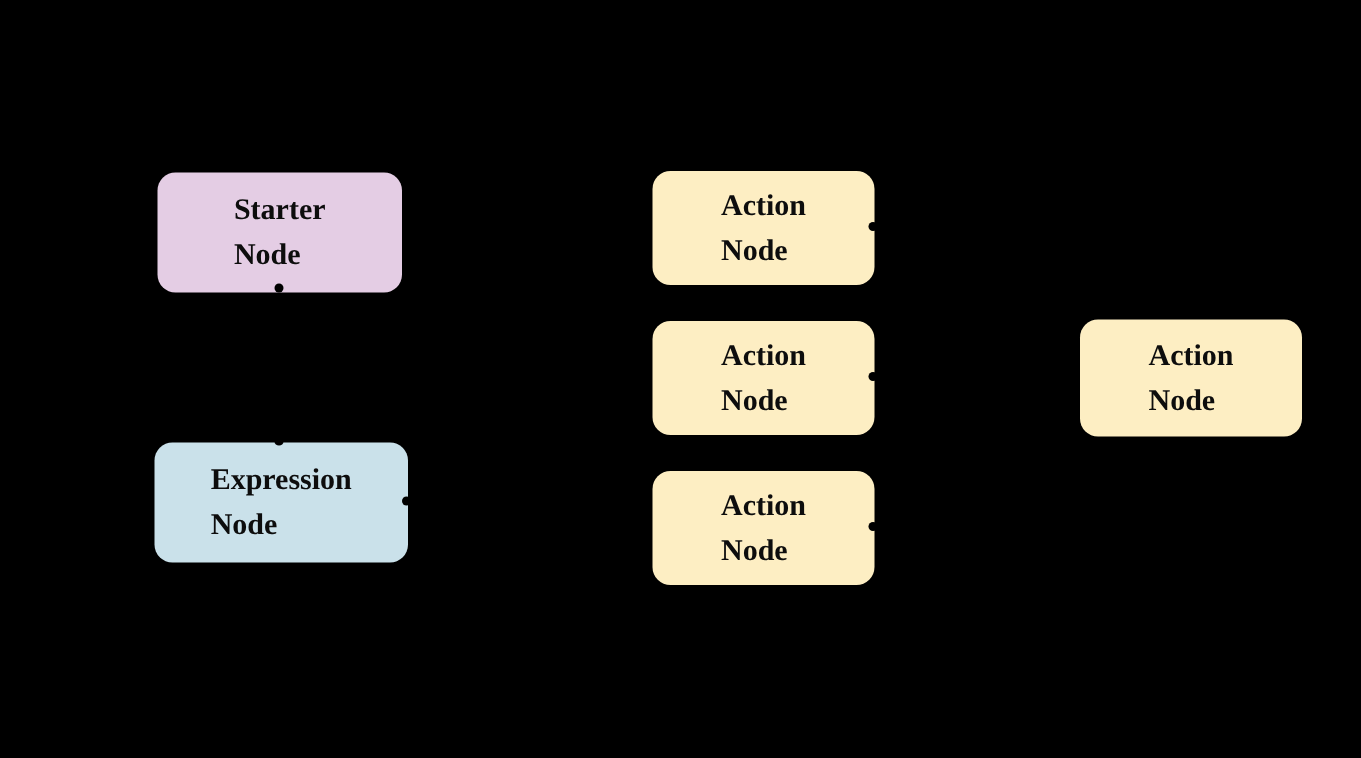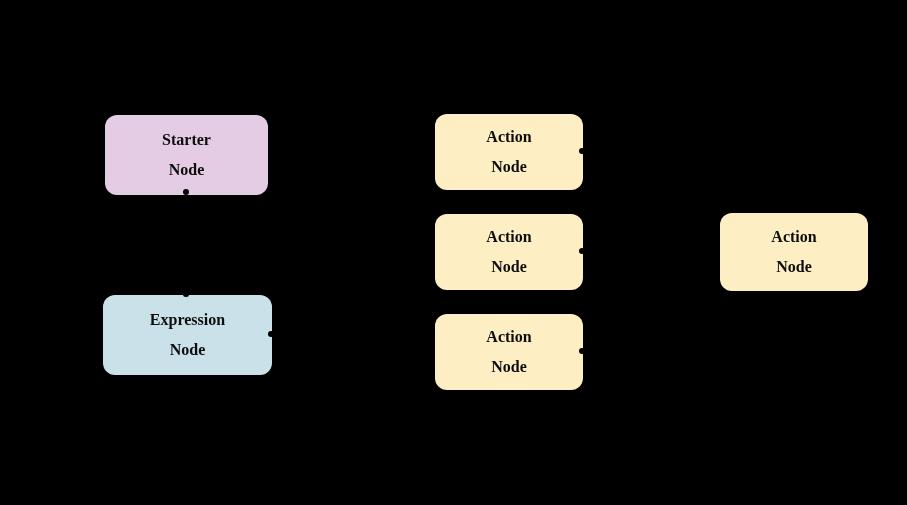--- a/index.html
+++ b/index.html
@@ -14,23 +14,23 @@
     background: #000000;
     overflow: hidden;
     font-family: "Liberation Serif", "DejaVu Serif", serif;
   }
   .node {
     position: absolute;
     border-radius: 12px;
     display: flex;
     align-items: center;
     justify-content: center;
-    text-align: center;
+    text-align: left;
     font-weight: 700;
-    font-size: 16px;
+    font-size: 20px;
     line-height: 30px;
     color: #0d0d0d;
     white-space: pre-line;
     box-sizing: border-box;
   }
   
   .node-starter    { left: 105px; top: 115px; width: 163px; height: 80px; }
   .node-expression { left: 103px; top: 295px; width: 169px; height: 80px; }
   .node-action-1   { left: 435px; top: 114px; width: 148px; height: 76px; }
   .node-action-2   { left: 435px; top: 214px; width: 148px; height: 76px; }

